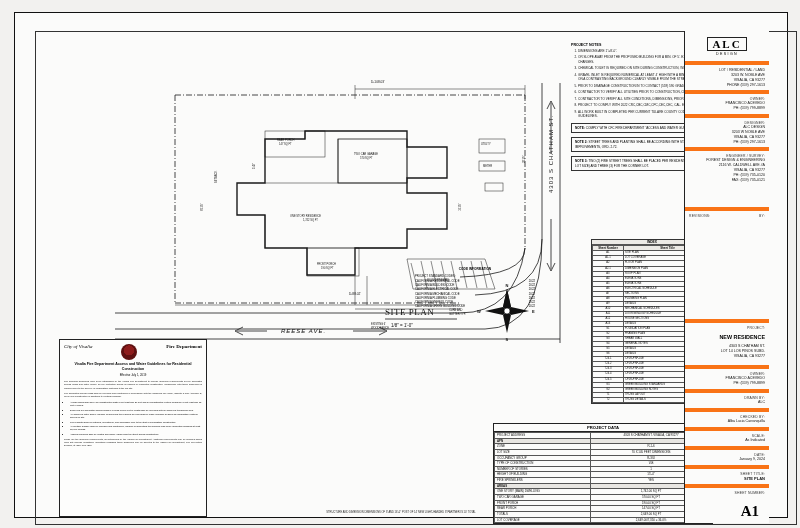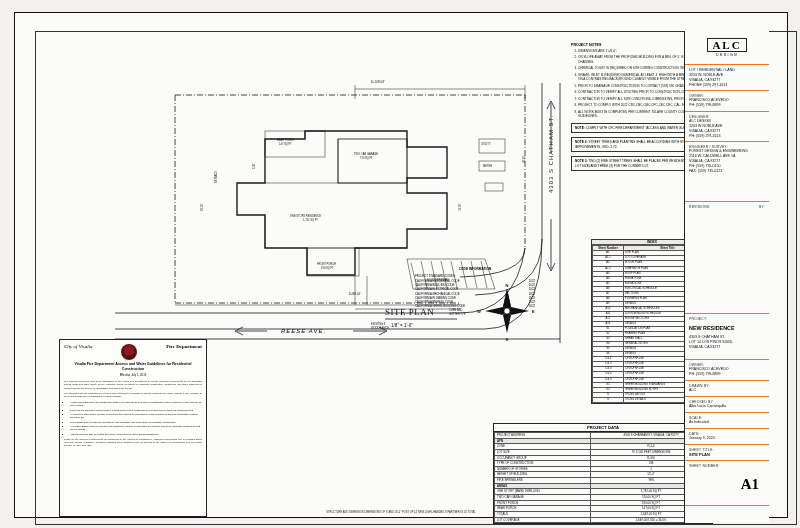--- a/index.html
+++ b/index.html
@@ -3,21 +3,21 @@
 <meta charset="utf-8">
 <style>
   html,body{margin:0;padding:0;background:#c9c9c9;}
   body{width:800px;height:528px;overflow:hidden;font-family:"Liberation Sans",sans-serif;}
   #sheet{position:relative;width:800px;height:528px;background:#f2f1ef;}
   .frame{position:absolute;left:14px;top:12px;width:772px;height:504px;border:1.5px solid #111;background:#fbfbfa;}
   .inner{position:absolute;left:20px;top:18px;width:760px;height:492px;border:0.8px solid #333;}
 
   
   .tb{position:absolute;right:18px;top:18px;width:84px;height:492px;border-left:1px solid #222;background:#fbfbfa;}
-  .tb .cell{border-bottom:1px solid #f97316;padding:3px 4px;box-sizing:border-box;}
+  .tb .cell{border-bottom:4px solid #f97316;padding:3px 4px;box-sizing:border-box;text-align:right;}
   .logo{height:34px;display:flex;flex-direction:column;align-items:center;justify-content:center;}
   .logo .alc{font-family:"Liberation Serif",serif;font-size:11px;letter-spacing:2px;font-weight:bold;border:1px solid #222;padding:0 4px;}
   .logo .sub{font-size:3.6px;letter-spacing:1.4px;margin-top:1px;}
   .tb .lbl{font-size:3.4px;color:#333;letter-spacing:.2px;}
   .tb .val{font-size:3.6px;color:#111;line-height:1.35;}
   .tb .hd{font-size:4px;font-weight:bold;color:#111;}
   .bigtxt{font-size:5.4px;font-weight:bold;}
   .sheetno{height:34px;display:flex;align-items:center;justify-content:flex-end;padding-right:6px;font-family:"Liberation Serif",serif;font-size:15px;font-weight:bold;}
 
   

